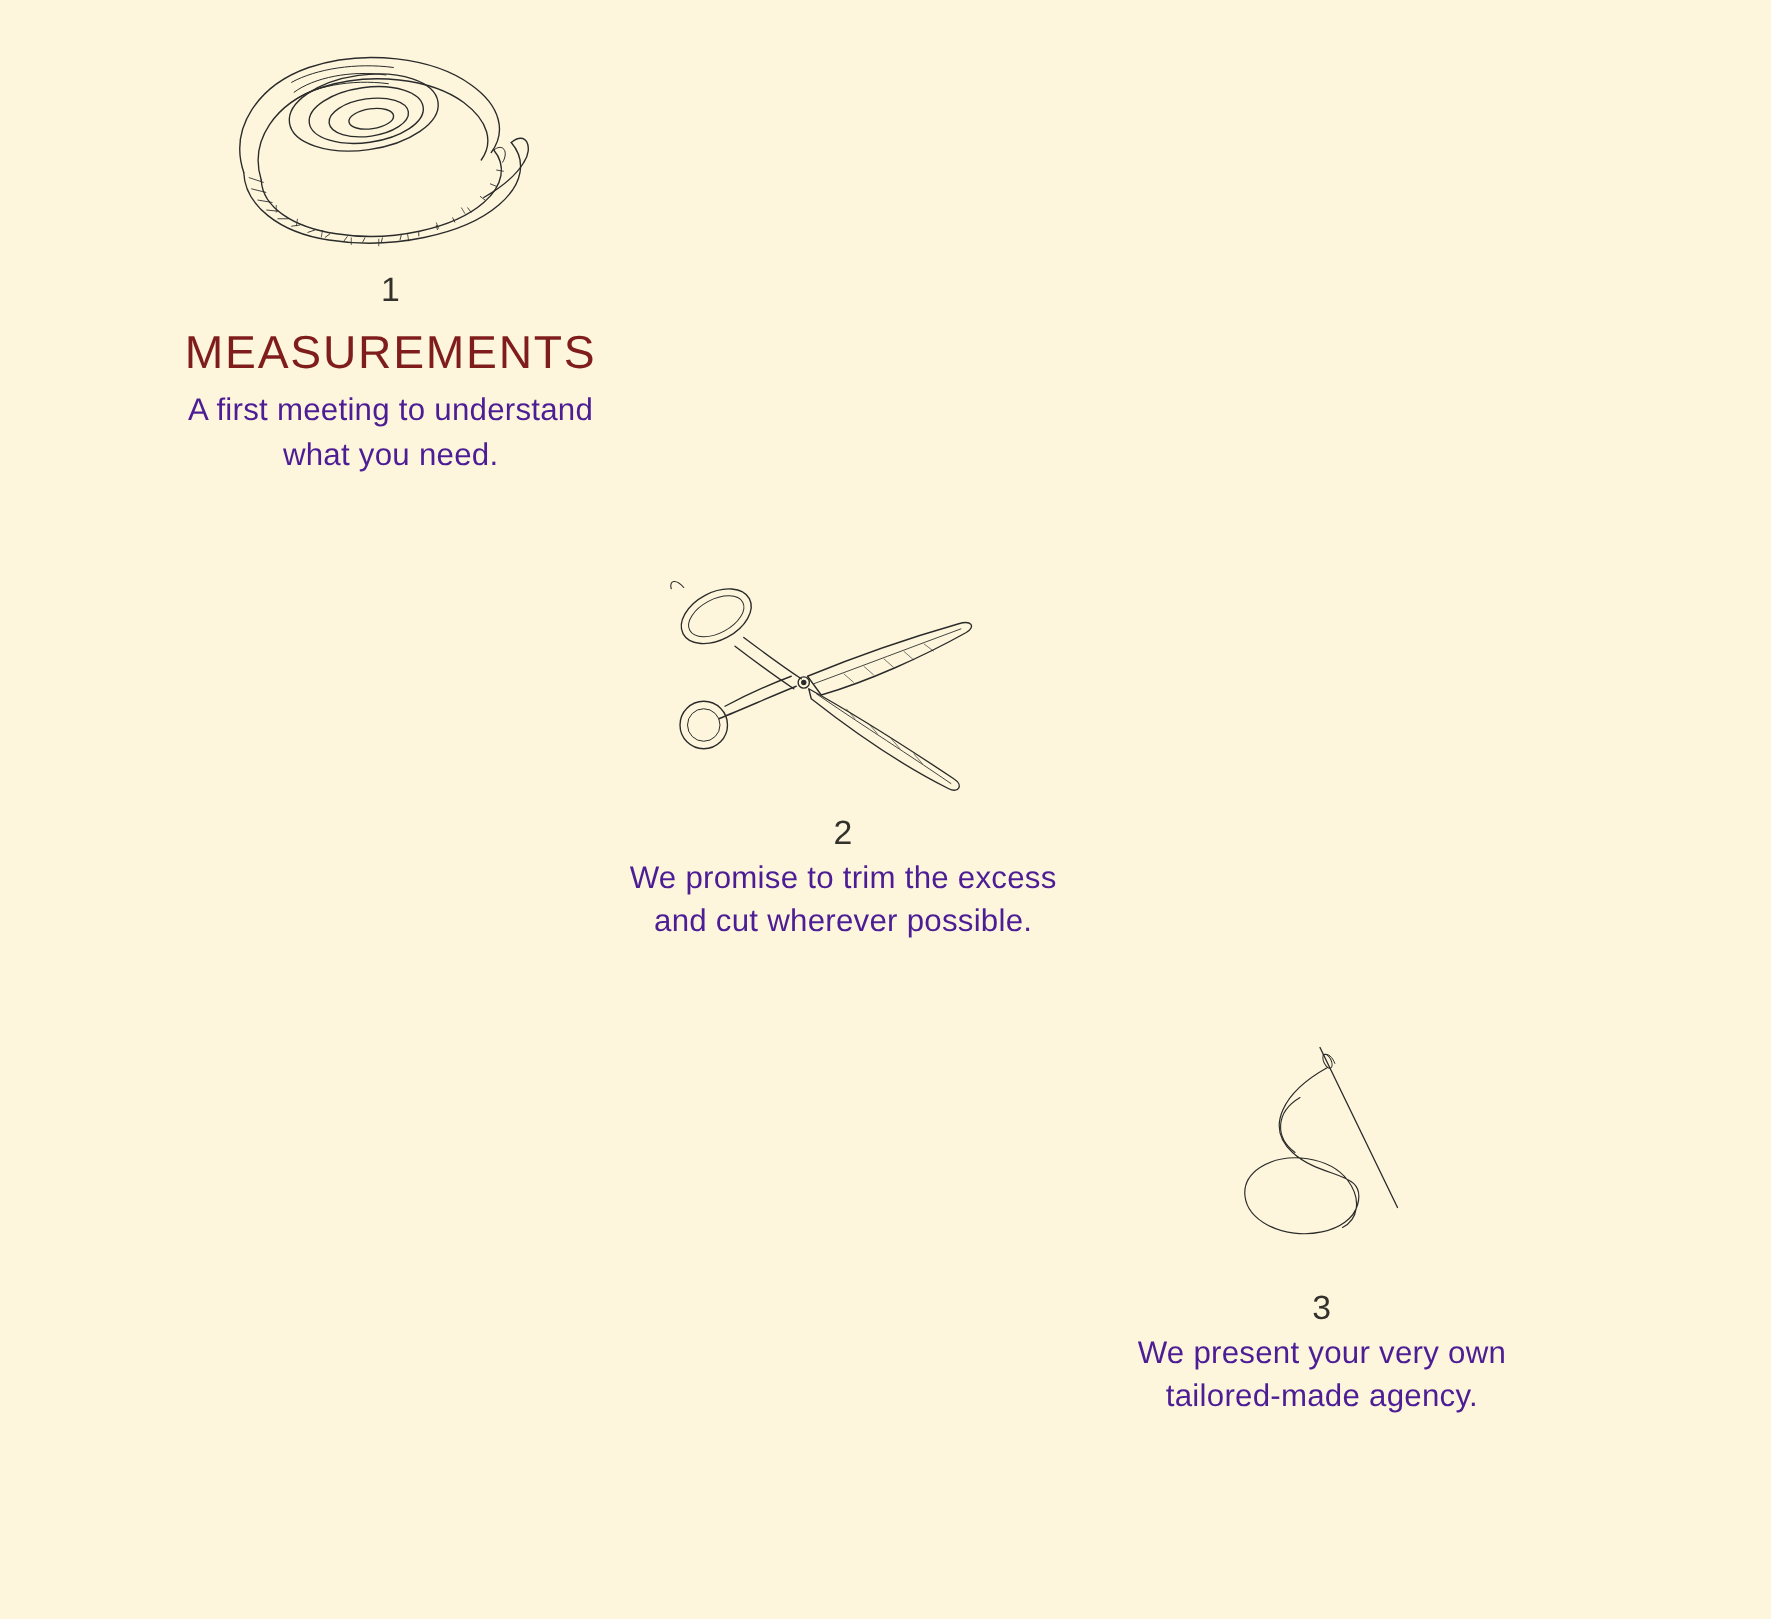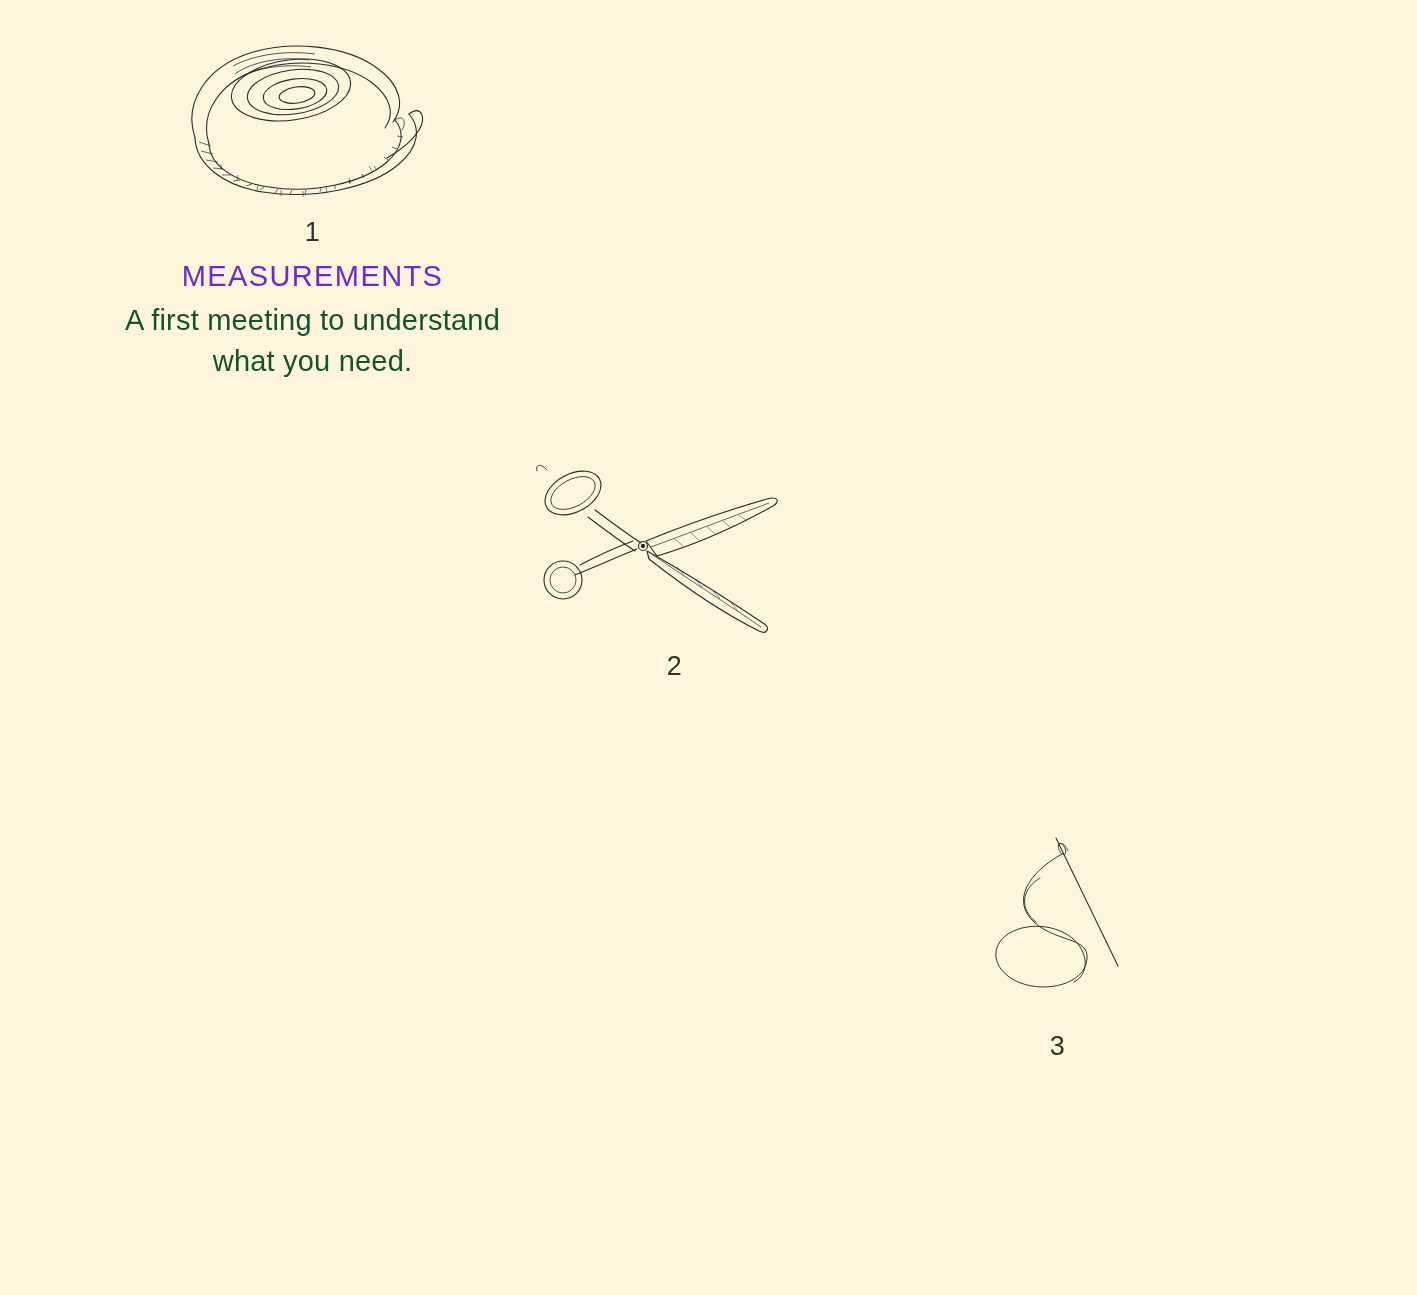--- a/index.html
+++ b/index.html
@@ -29,33 +29,33 @@
     margin: 0 auto;
   }
   .step-number {
     font-size: 27px;
     font-weight: 300;
     letter-spacing: 0.5px;
     line-height: 1.1;
     color: #33312c;
   }
   .step-title {
-    font-size: 29px;
+    font-size: 37px;
     font-weight: 300;
     letter-spacing: 1.4px;
     line-height: 1.45;
-    color: #6d28d9;
+    color: #7f1d1d;
     margin-top: 7px;
   }
   .step-desc {
-    font-size: 29px;
+    font-size: 25px;
     font-weight: 300;
     letter-spacing: 0.2px;
     line-height: 1.42;
-    color: #14532d;
+    color: #4c1d95;
     margin-top: 3px;
     white-space: pre-line;
   }
 
   
   #step-1 { left: 30px;  top: 18px;  width: 565px; }
   #step-2 { left: 392px; top: 455px; width: 565px; }
   #step-3 { left: 775px; top: 830px; width: 565px; }
 
   #step-1 .step-illustration { margin-bottom: 10px; }
@@ -157,31 +157,35 @@
           <path d="M182 72 l8 7"></path>
         <path d="M198 66 l8 7"></path>
           <path d="M214 60 l8 6"></path>
         <path d="M152 112 l7 8"></path>
           <path d="M170 124 l7 8"></path>
           <path d="M188 136 l7 8"></path>
         <path d="M206 148 l7 8"></path>
       </g>
     </svg>
     <div class="step-number">2</div>
+    <div class="step-desc">We promise to trim the excess
+and cut wherever possible.</div>
   </div>
 
   <div class="step" id="step-3">
     <svg class="step-illustration" width="300" height="200" viewBox="0 0 300 200" fill="none" stroke="#2b2b2b" stroke-width="1.05">
 
       <path d="M148 8 L210 136" stroke-linecap="round"></path>
       <path d="M150 14 C155 12 158 16 160 21" stroke-width="0.8"></path>
 
       <ellipse cx="154" cy="19" rx="3" ry="6" transform="rotate(-25 154 19)" stroke-width="0.8"></ellipse>
 
       <path d="M154 24 C118 44 104 72 126 92 C150 114 186 106 178 134
                C172 156 132 164 106 150 C84 138 82 116 100 104
                C122 90 156 96 170 114 C182 130 178 146 166 152" stroke-linecap="round" stroke-width="0.95"></path>
       <path d="M128 92 C112 80 112 60 132 48" stroke-linecap="round" stroke-width="0.9"></path>
     </svg>
     <div class="step-number">3</div>
+    <div class="step-desc">We present your very own
+tailored-made agency.</div>
   </div>
 
 </div>
 
 </body></html>

